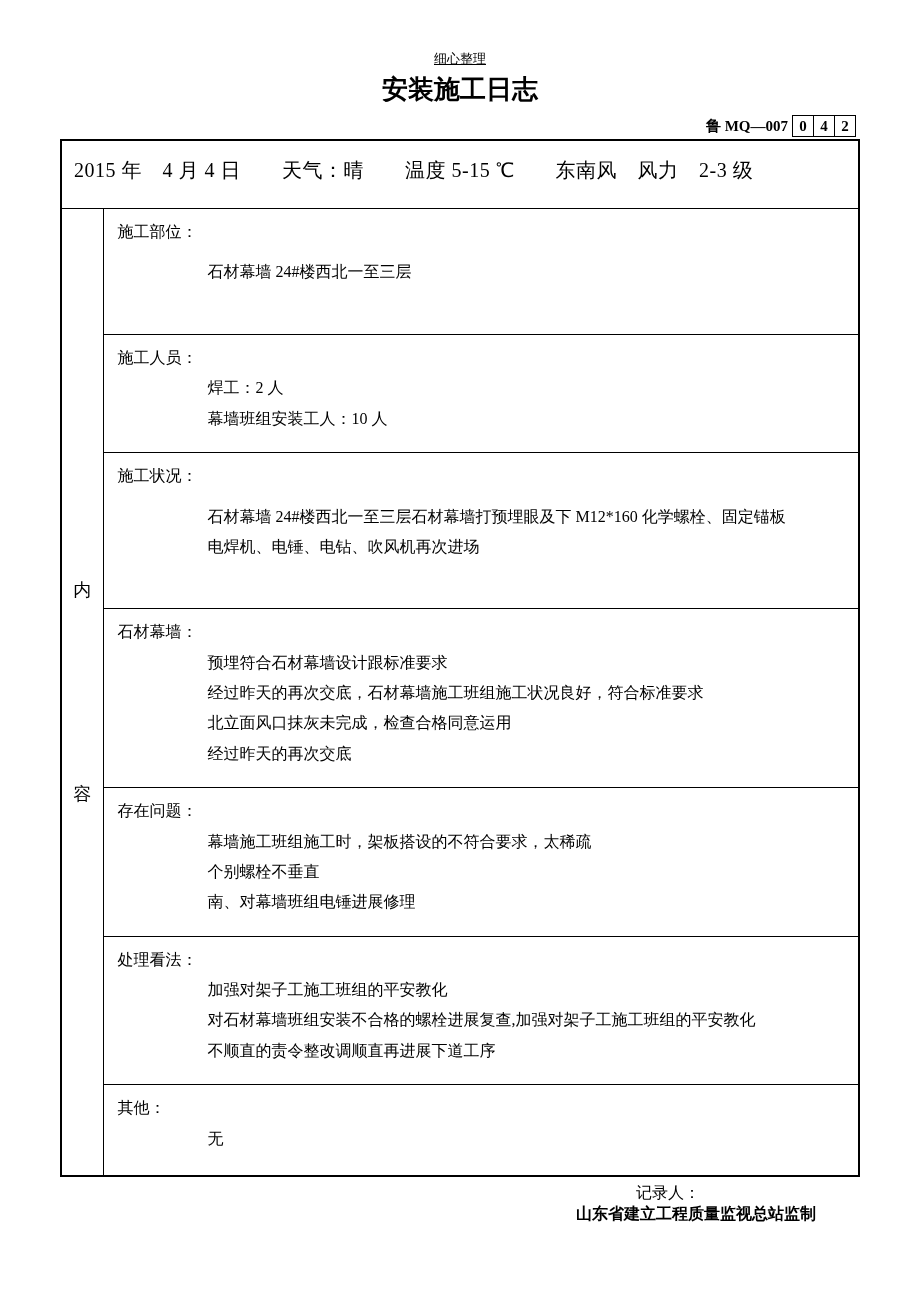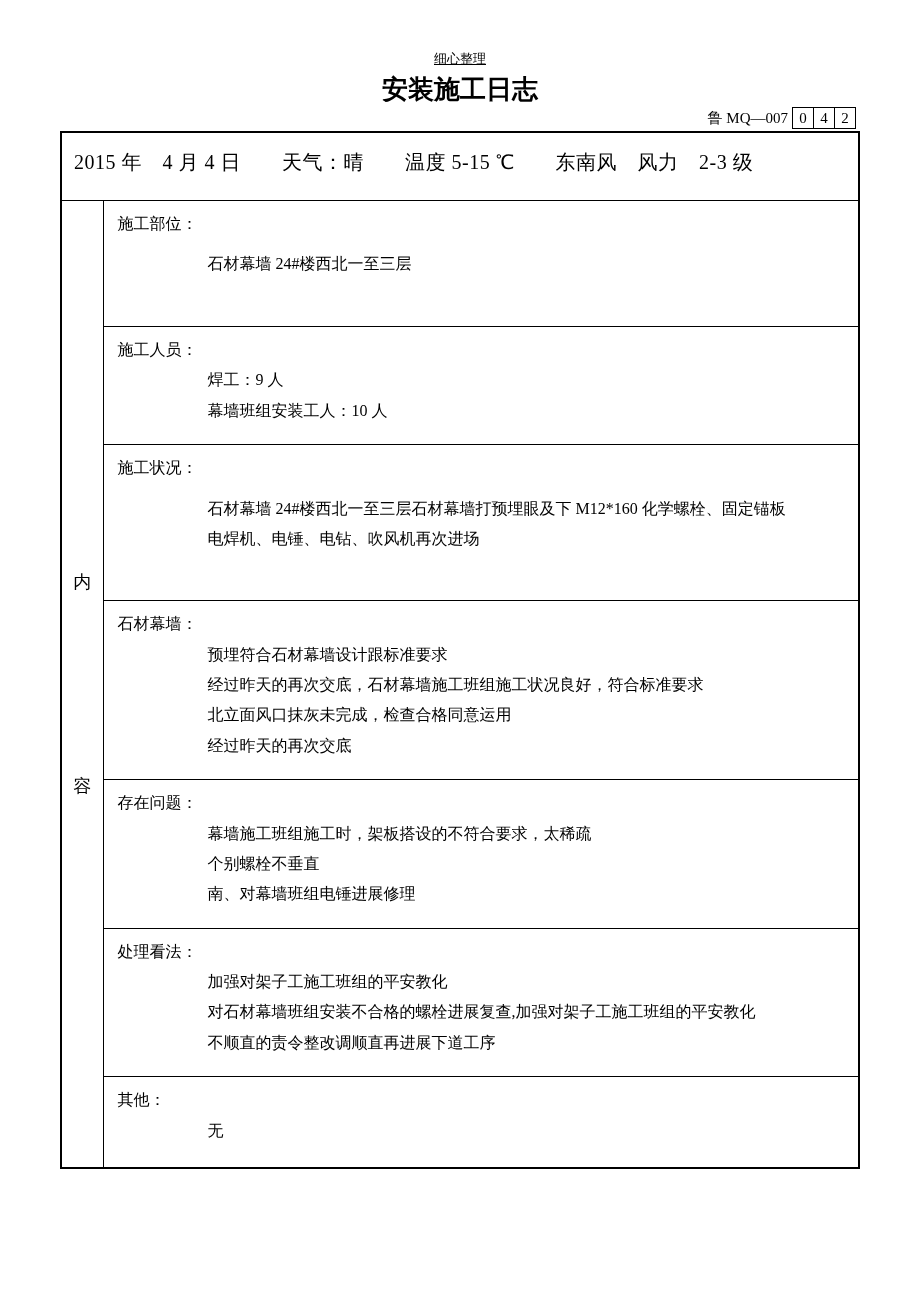--- a/index.html
+++ b/index.html
@@ -14,26 +14,27 @@
       text-align: center;
       font-size: 13px;
       margin-bottom: 4px;
       text-decoration: underline;
     }
     .title {
       text-align: center;
       font-size: 26px;
       font-weight: bold;
       font-family: "SimHei", "黑体", sans-serif;
-      margin-bottom: 0;
+      margin-bottom: 8px;
     }
     .doc-code-row {
       text-align: right;
       margin-bottom: 2px;
       padding-right: 4px;
+      font-weight: bold;
     }
     .doc-code-label {
       font-size: 15px;
       vertical-align: middle;
     }
     .code-boxes {
       display: inline-flex;
       vertical-align: middle;
     }
     .code-box {
@@ -138,21 +139,21 @@
         <div style="height:10px"></div>
         <div class="section-body">石材幕墙 24#楼西北一至三层</div>
       </div>
     </td>
   </tr>
 
   <tr>
     <td>
       <div class="section medium">
         <div class="section-label">施工人员：</div>
-        <div class="section-body-tight">焊工：9 人</div>
+        <div class="section-body-tight">焊工：2 人</div>
         <div class="section-body-tight">幕墙班组安装工人：10 人</div>
       </div>
     </td>
   </tr>
 
   <tr>
     <td>
       <div class="section" style="min-height:155px">
         <div class="section-label">施工状况：</div>
         <div style="height:10px"></div>
@@ -201,13 +202,15 @@
       <div class="section" style="min-height:90px">
         <div class="section-label">其他：</div>
         <div class="section-body-tight">无</div>
       </div>
     </td>
   </tr>
 </tbody>
   </table>
 
 <div class="footer">
+  <div class="recorder">记录人：</div>
+  <div class="footer-org">山东省建立工程质量监视总站监制</div>
 </div>
 
 </body></html>

